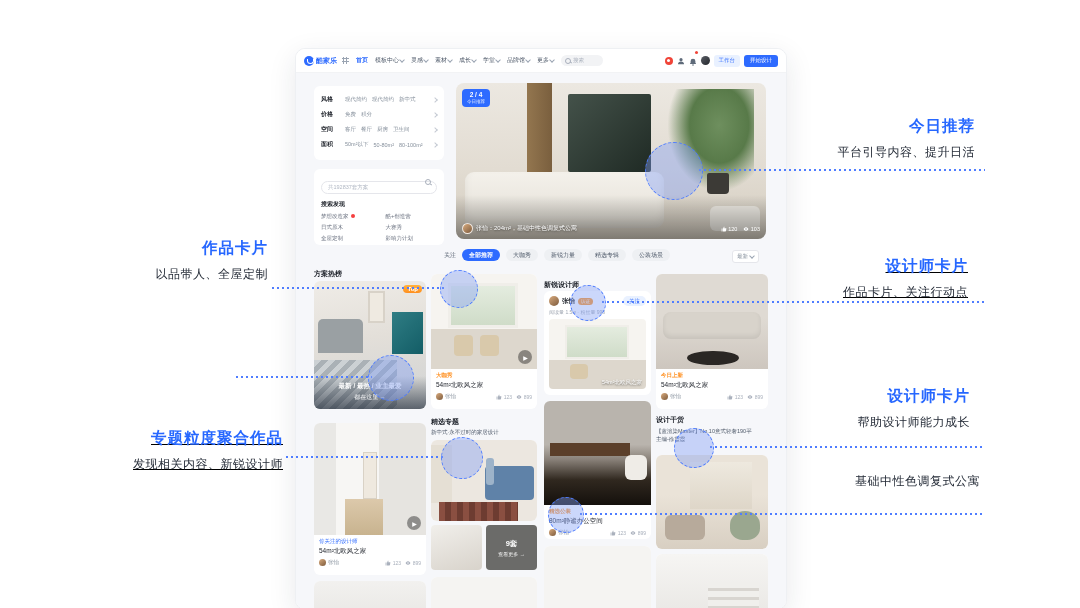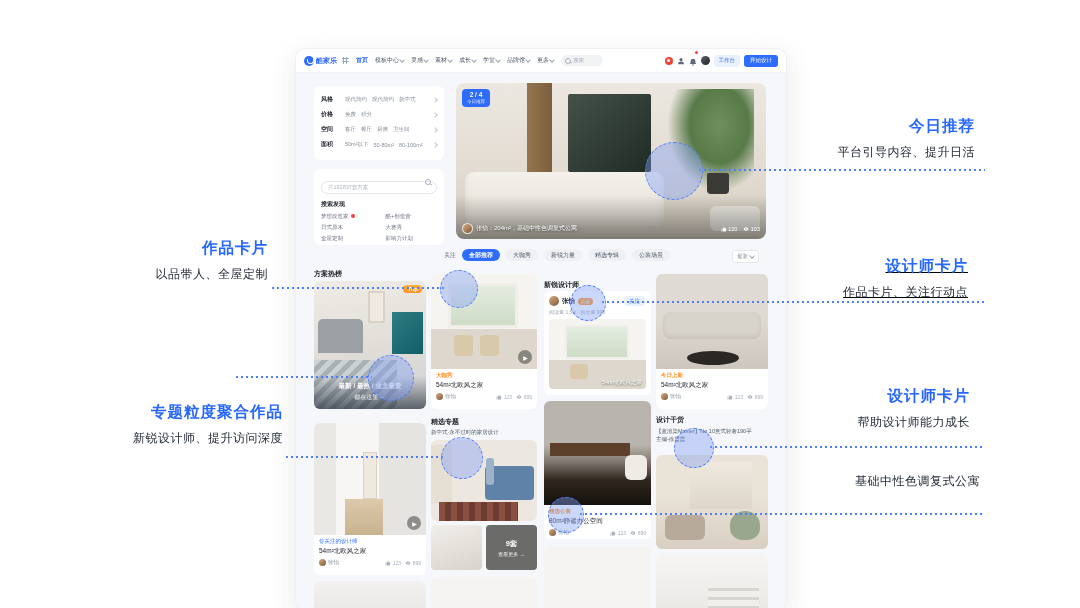--- a/index.html
+++ b/index.html
@@ -165,23 +165,23 @@
 </style>
 </head>
 <body>
 
 <div class="stage">
 
   <div class="ann" style="right:812px;top:238px;">
     <div class="t">作品卡片</div>
     <div class="d">以品带人、全屋定制</div>
   </div>
-  <div class="ann" style="right:797px;top:402px;">
+  <div class="ann" style="right:797px;top:428px;text-decoration:underline;">
     <div class="t">专题粒度聚合作品</div>
-    <div class="d">新锐设计师、提升访问深度</div>
+    <div class="d">发现相关内容、新锐设计师</div>
   </div>
 
   <div class="ann" style="right:105px;top:116px;">
     <div class="t">今日推荐</div>
     <div class="d">平台引导内容、提升日活</div>
   </div>
   <div class="ann" style="right:112px;top:256px;text-decoration:underline;">
     <div class="t">设计师卡片</div>
     <div class="d">作品卡片、关注行动点</div>
   </div>

